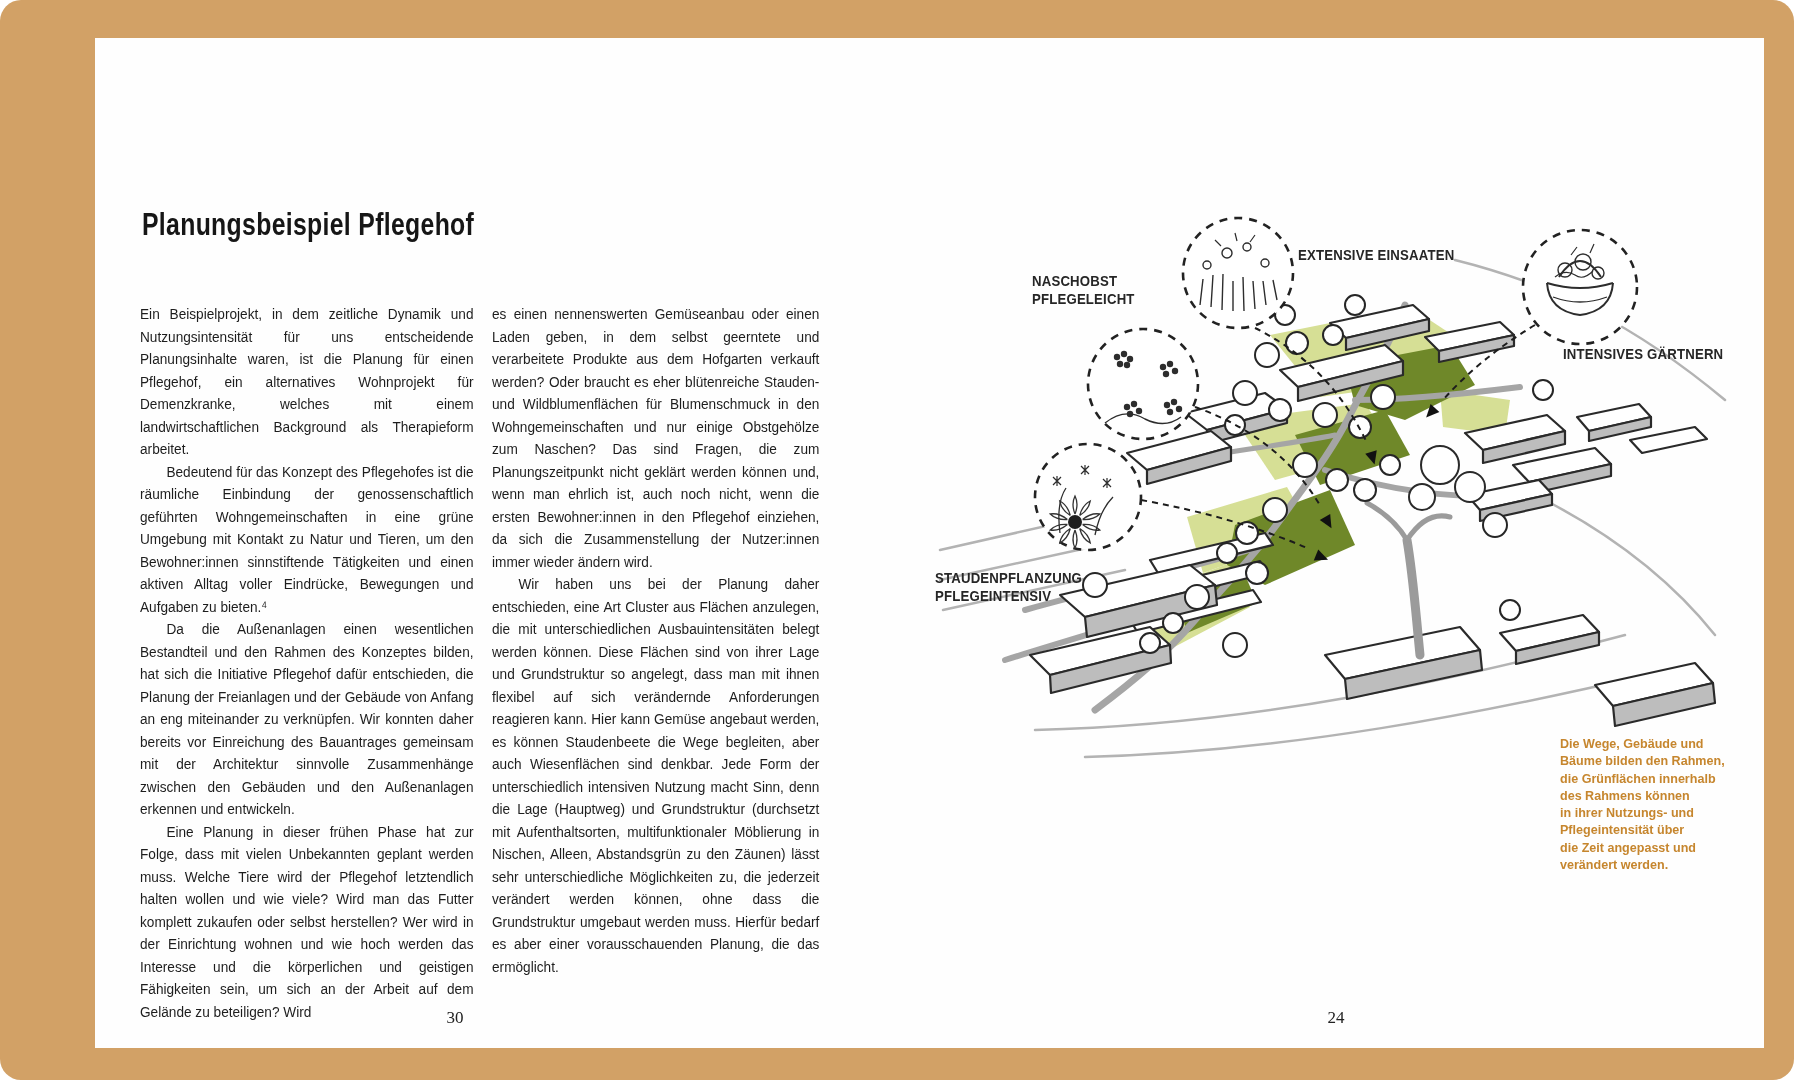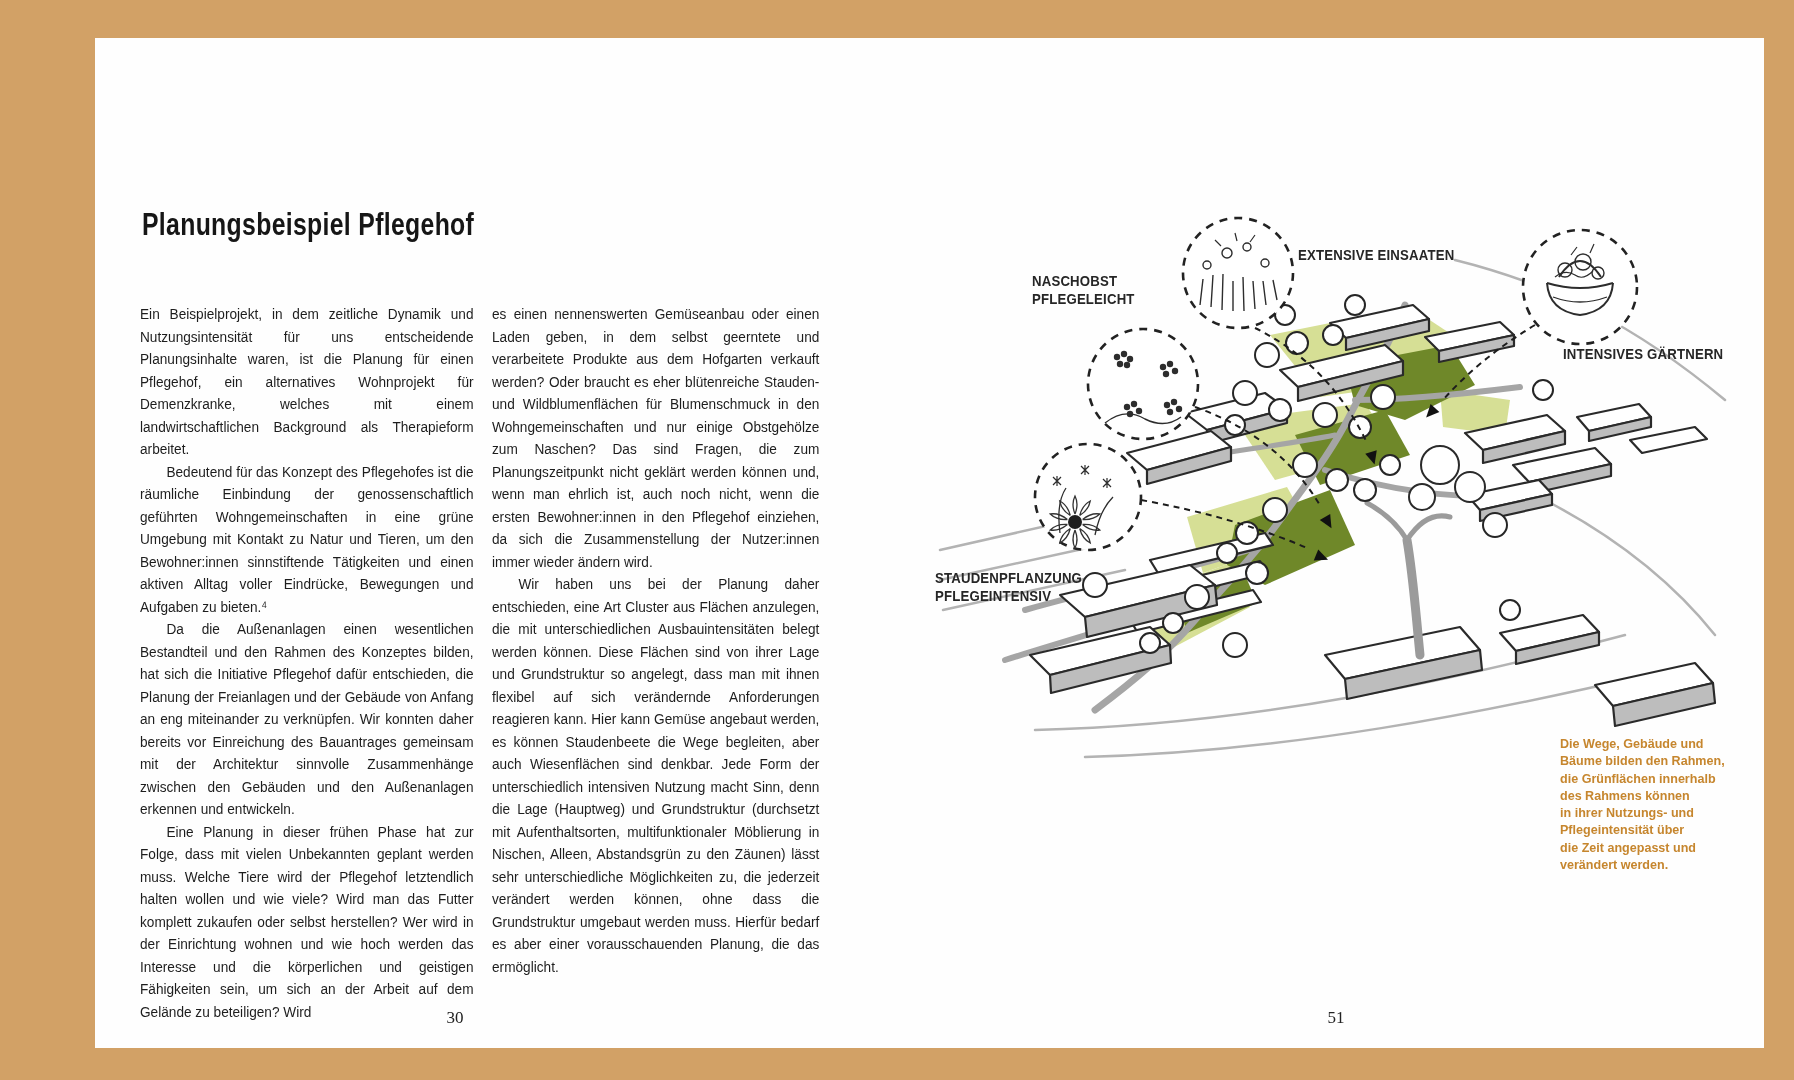--- a/index.html
+++ b/index.html
@@ -1,17 +1,17 @@
 <!DOCTYPE html>
 <html><head>
 <meta charset="utf-8">
 <style>
   html,body{margin:0;padding:0;}
   body{font-family:"Liberation Sans",sans-serif;}
-  #canvas{position:relative;width:1794px;height:1080px;background:#d2a166;overflow:hidden;}
+  #canvas{position:relative;width:1794px;height:1080px;background:#d2a166;overflow:hidden;border-radius:21px;}
   .paper{position:absolute;left:95px;top:38px;width:1669px;height:1010px;background:#fefefe;}
   .title{position:absolute;left:142px;top:207px;margin:0;font-size:31px;font-weight:700;
          color:#161616;letter-spacing:.4px;transform:scaleX(.8);transform-origin:left top;white-space:nowrap;}
   .col{position:absolute;top:303px;font-size:15.5px;line-height:22.5px;color:#1d1d1d;
        text-align:justify;transform:scaleX(.88);transform-origin:left top;letter-spacing:0;}
   .col p{margin:0;}
   .col p.ind{text-indent:30px;}
   .col1{left:140px;width:379px;}
   .col2{left:492px;width:372px;}
   .pagenum{position:absolute;width:34px;text-align:center;font-family:"Liberation Serif",serif;
@@ -35,21 +35,21 @@
     <p class="ind">Bedeutend für das Konzept des Pflegehofes ist die räumliche Einbindung der genossenschaftlich geführten Wohngemeinschaften in eine grüne Umgebung mit Kontakt zu Natur und Tieren, um den Bewohner:innen sinnstiftende Tätigkeiten und einen aktiven Alltag voller Eindrücke, Bewegungen und Aufgaben zu bieten.⁴</p>
     <p class="ind">Da die Außenanlagen einen wesentlichen Bestandteil und den Rahmen des Konzeptes bilden, hat sich die Initiative Pflegehof dafür entschieden, die Planung der Freianlagen und der Gebäude von Anfang an eng miteinander zu verknüpfen. Wir konnten daher bereits vor Einreichung des Bauantrages gemeinsam mit der Architektur sinnvolle Zusammenhänge zwischen den Gebäuden und den Außenanlagen erkennen und entwickeln.</p>
     <p class="ind">Eine Planung in dieser frühen Phase hat zur Folge, dass mit vielen Unbekannten geplant werden muss. Welche Tiere wird der Pflegehof letztendlich halten wollen und wie viele? Wird man das Futter komplett zukaufen oder selbst herstellen? Wer wird in der Einrichtung wohnen und wie hoch werden das Interesse und die körperlichen und geistigen Fähigkeiten sein, um sich an der Arbeit auf dem Gelände zu beteiligen? Wird</p>
   </div>
   <div class="col col2">
     <p>es einen nennenswerten Gemüseanbau oder einen Laden geben, in dem selbst geerntete und verarbeitete Produkte aus dem Hofgarten verkauft werden? Oder braucht es eher blütenreiche Stauden- und Wildblumenflächen für Blumenschmuck in den Wohngemeinschaften und nur einige Obstgehölze zum Naschen? Das sind Fragen, die zum Planungszeitpunkt nicht geklärt werden können und, wenn man ehrlich ist, auch noch nicht, wenn die ersten Bewohner:innen in den Pflegehof einziehen, da sich die Zusammenstellung der Nutzer:innen immer wieder ändern wird.</p>
     <p class="ind">Wir haben uns bei der Planung daher entschieden, eine Art Cluster aus Flächen anzulegen, die mit unterschiedlichen Ausbauintensitäten belegt werden können. Diese Flächen sind von ihrer Lage und Grundstruktur so angelegt, dass man mit ihnen flexibel auf sich verändernde Anforderungen reagieren kann. Hier kann Gemüse angebaut werden, es können Staudenbeete die Wege begleiten, aber auch Wiesenflächen sind denkbar. Jede Form der unterschiedlich intensiven Nutzung macht Sinn, denn die Lage (Hauptweg) und Grundstruktur (durchsetzt mit Aufenthaltsorten, multifunktionaler Möblierung in Nischen, Alleen, Abstandsgrün zu den Zäunen) lässt sehr unterschiedliche Möglichkeiten zu, die jederzeit verändert werden können, ohne dass die Grundstruktur umgebaut werden muss. Hierfür bedarf es aber einer vorausschauenden Planung, die das ermöglicht.</p>
   </div>
 
   <div class="pagenum" style="left:438px;top:1008px;">30</div>
-  <div class="pagenum" style="left:1319px;top:1008px;">51</div>
+  <div class="pagenum" style="left:1319px;top:1008px;">24</div>
 
   <svg width="830" height="600" viewBox="0 0 830 600" style="left:935px;top:165px;">
 
     <g>
       <path d="M335,170 L475,142 L525,175 L470,220 L385,232 Z" fill="#d6df95"></path>
       <path d="M300,255 L430,238 L458,282 L340,315 Z" fill="#d6df95"></path>
       <path d="M252,352 L352,322 L378,368 L268,408 Z" fill="#d6df95"></path>
       <path d="M205,432 L295,398 L315,442 L228,488 Z" fill="#d6df95"></path>
       <path d="M505,225 L575,235 L570,270 L508,262 Z" fill="#d6df95"></path>
       <path d="M410,200 L515,180 L540,220 L470,255 L420,240 Z" fill="#6f8829"></path>

